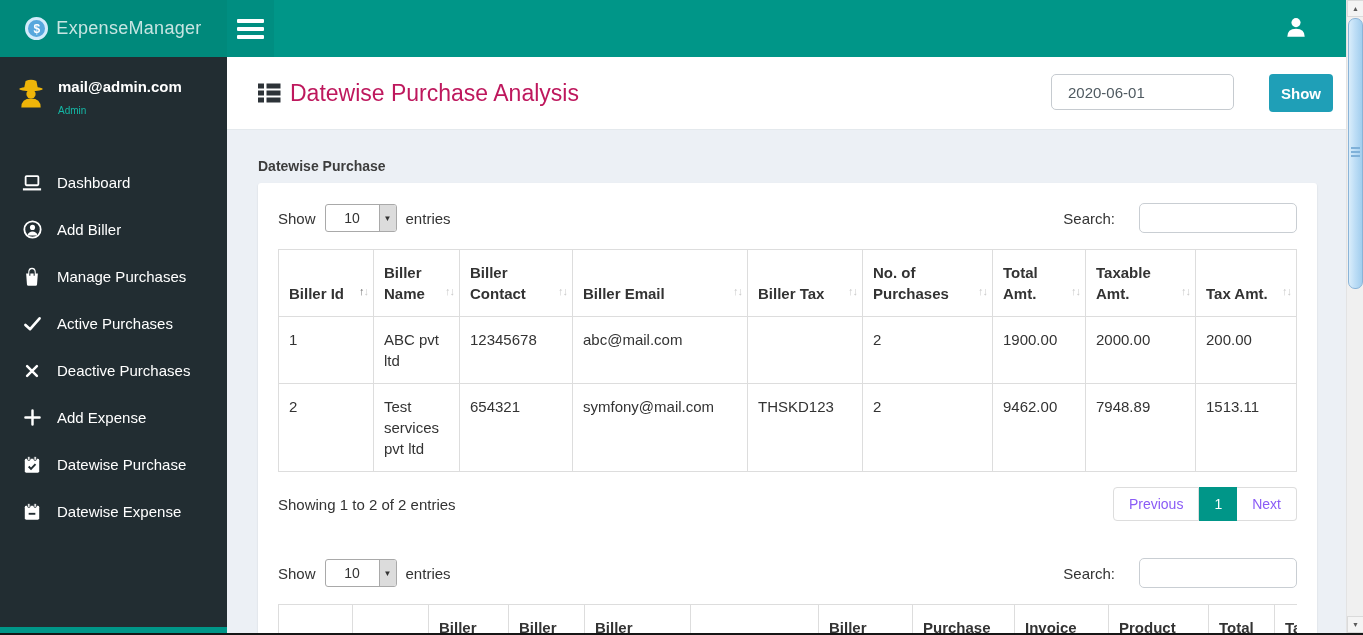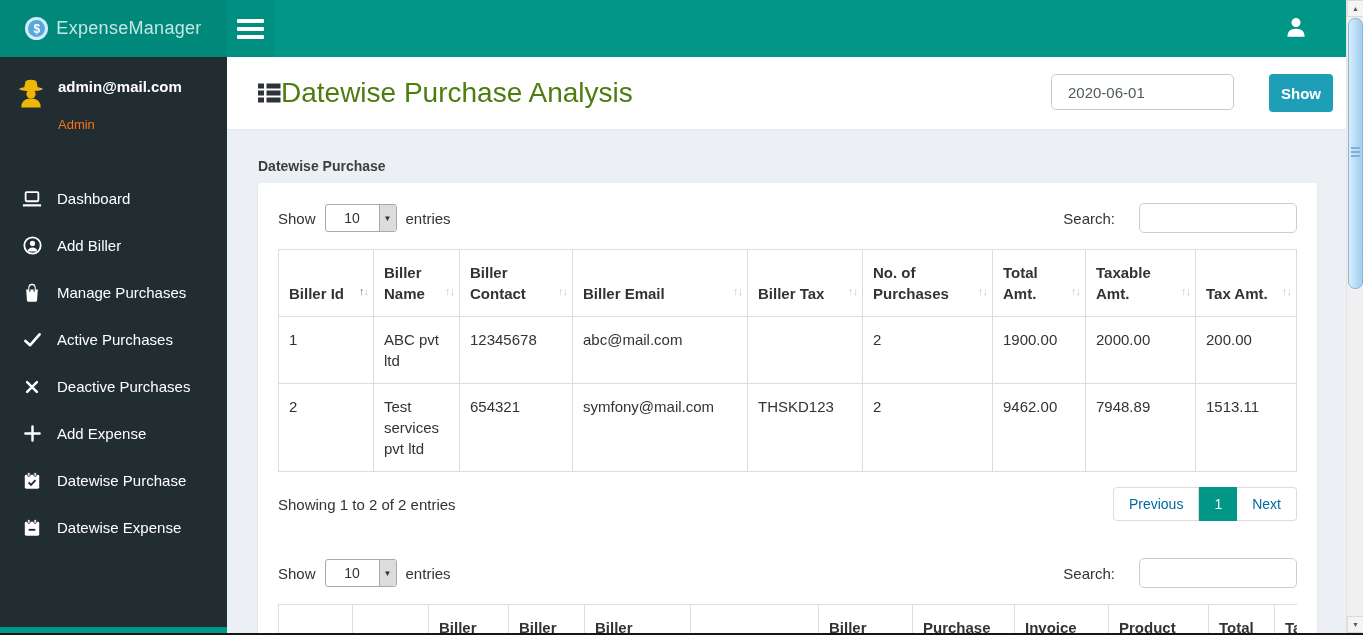--- a/index.html
+++ b/index.html
@@ -9,39 +9,39 @@
 
   
   .sidebar { position:absolute; left:0; top:0; width:227px; height:633px; background:#222d32; z-index:5; }
   .brand { height:57px; background:#00897b; display:flex; align-items:center; justify-content:center; gap:8px; }
   .coin { width:23px; height:23px; border-radius:50%; background:#57a7dd; border:3px solid #d3ebfb;
     color:#fff; font-size:12px; font-weight:bold; display:flex; align-items:center; justify-content:center; }
   .brand-text { font-size:18px; color:rgba(255,255,255,.78); letter-spacing:.3px; }
   .user-panel { display:flex; gap:13px; padding:20px 12px 18px 17px; align-items:flex-start; }
   .user-info { padding-top:1px; }
   .user-email { color:#fff; font-weight:bold; font-size:15px; }
-  .user-role { color:#f97316; font-size:13px; margin-top:22px; }
+  .user-role { color:#14b8a6; font-size:10px; margin-top:10px; }
   .menu { margin-top:25px; }
   .menu-item { display:flex; align-items:center; gap:15px; padding:0 8px 0 22px; height:47px;
     color:#fff; font-size:15px; cursor:pointer; }
   .menu-item .micon { width:20px; display:flex; justify-content:center; flex:0 0 20px; }
   .sidebar-bottom-strip { position:absolute; left:0; top:627px; width:227px; height:6px; background:#009688; z-index:6; }
 
   
   .navbar { position:absolute; left:227px; top:0; width:1119px; height:57px; background:#009688; z-index:4; }
   .hamburger { position:absolute; left:0; top:0; width:47px; height:57px; background:rgba(0,0,0,.05);
     display:flex; flex-direction:column; justify-content:center; gap:4px; padding-left:10px; cursor:pointer; }
   .hamburger .bar { width:27px; height:4px; background:#fff; border-radius:1px; }
   .nav-user { position:absolute; right:38px; top:15px; cursor:pointer; }
 
   
   .content { position:absolute; left:227px; top:57px; width:1119px; height:576px; background:#ecf0f5; overflow:hidden; }
   .content-header { background:#fff; height:73px; display:flex; align-items:center; padding:0 13px 0 31px;
     border-bottom:1px solid #e4e9ed; }
-  .page-title { font-size:28px; color:#4d7c0f; display:flex; align-items:center; }
+  .page-title { font-size:23px; color:#be185d; display:flex; align-items:center; gap:9px; }
   .header-right { margin-left:auto; display:flex; align-items:flex-start; }
   .date-input { width:183px; height:36px; border:1px solid #c6cbd0; border-radius:5px; padding:0 16px;
     font-size:15px; color:#4f5a61; background:#fff; font-family:"Liberation Sans",sans-serif; outline:none; }
   .date-from { margin-right:35px; }
   .date-to { margin-right:16px; }
   .show-btn { width:64px; height:38px; background:#1f9fb7; color:#fff; border:none; border-radius:4px;
     font-size:15px; font-weight:bold; cursor:pointer; font-family:"Liberation Sans",sans-serif; }
 
   .section-label { margin:28px 0 9px 31px; font-size:14px; font-weight:bold; color:#3d3d3d; }
   .panel { margin:0 29px 40px 31px; background:#fff; border-radius:3px; box-shadow:0 1px 2px rgba(0,0,0,.12);
@@ -77,21 +77,21 @@
   #table2 { width:1056px; }
   #table2 col.c0{width:74px} #table2 col.c1{width:76px} #table2 col.c2{width:80px}
   #table2 col.c3{width:76px} #table2 col.c4{width:106px} #table2 col.c5{width:128px}
   #table2 col.c6{width:94px} #table2 col.c7{width:102px} #table2 col.c8{width:94px}
   #table2 col.c9{width:100px} #table2 col.c10{width:66px} #table2 col.c11{width:60px}
 
   
   .dt-footer { display:flex; align-items:center; margin-top:15px;text-align:right; }
   .dt-info { font-size:15px; color:#333; }
   .paginate { margin-left:auto; display:flex; }
-  .page-btn { padding:8px 15px; border:1px solid #ddd; background:#fff; color:#0369a1; font-size:14px;
+  .page-btn { padding:8px 15px; border:1px solid #ddd; background:#fff; color:#8b5cf6; font-size:14px;
     cursor:pointer; user-select:none; }
   .page-btn.prev { border-radius:4px 0 0 4px; }
   .page-btn.current { background:#009688; color:#fff; border-color:#009688; padding:8px 14px; }
   .page-btn.next { border-radius:0 4px 4px 0; border-left:none; }
 
   
   .scrollbar { position:absolute; right:0; top:0; width:17px; height:633px; background:#f0f0f0;
     border-left:1px solid #e3e3e3; z-index:40; }
   .sb-btn { position:absolute; left:0; width:17px; height:17px; background:#f4f4f4; border:1px solid #dadada;
     color:#5a5a5a; font-size:7px; display:flex; align-items:center; justify-content:center; cursor:pointer; }
@@ -114,21 +114,21 @@
       <span class="brand-text">ExpenseManager</span>
     </div>
     <div class="user-panel">
       <svg width="28" height="32" viewBox="0 0 26 29">
         <path d="M6.5 10.5 L8 3.3 Q13 1.3 18 3.3 L19.5 10.5 Z" fill="#efb509"></path>
         <ellipse cx="13" cy="10.8" rx="11" ry="2.1" fill="#efb509"></ellipse>
         <circle cx="13" cy="15.4" r="4.3" fill="#efb509"></circle>
         <path d="M4 28 q0 -8.4 9 -8.4 q9 0 9 8.4 z" fill="#efb509"></path>
       </svg>
       <div class="user-info">
-        <div class="user-email">admin@mail.com</div>
+        <div class="user-email">mail@admin.com</div>
         <div class="user-role">Admin</div>
       </div>
     </div>
     <div class="menu">
       <div class="menu-item">
         <span class="micon">
           <svg width="20" height="18" viewBox="0 0 22 19">
               <rect x="4" y="2" width="14" height="10" rx="1" fill="none" stroke="#fff" stroke-width="2"></rect>
               <path d="M1 16.5h20" stroke="#fff" stroke-width="2.4"></path>
             </svg>

